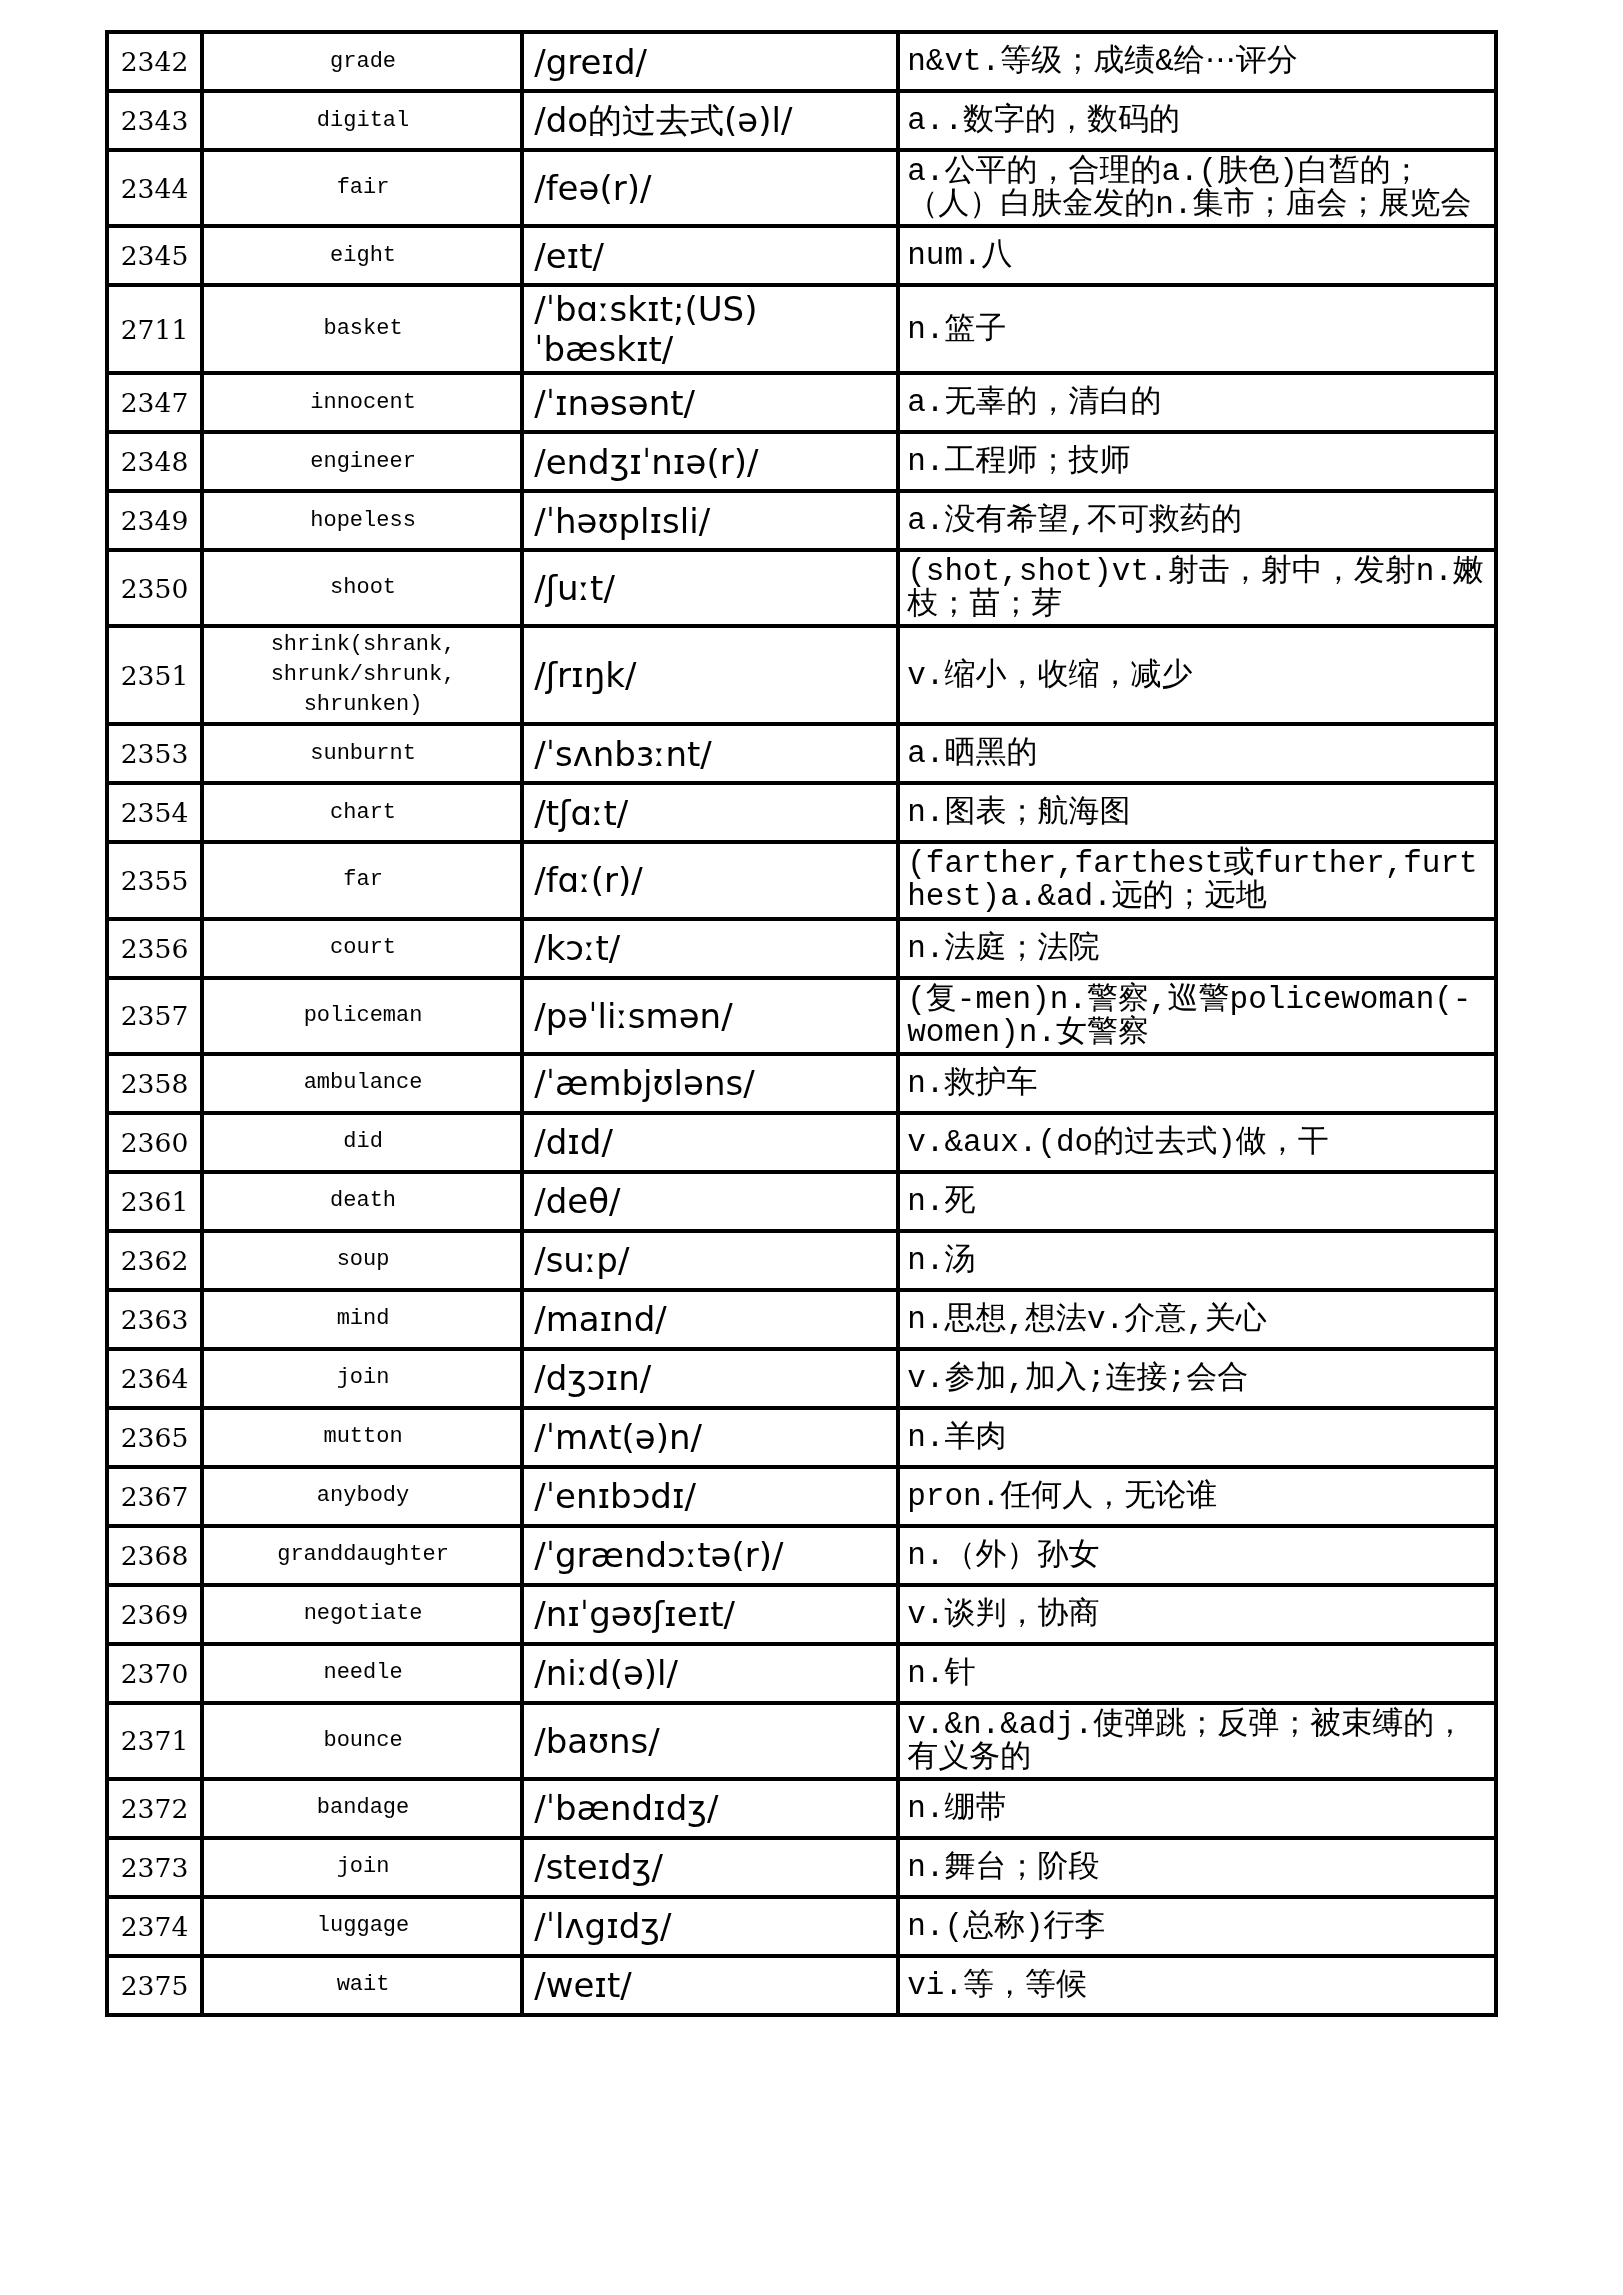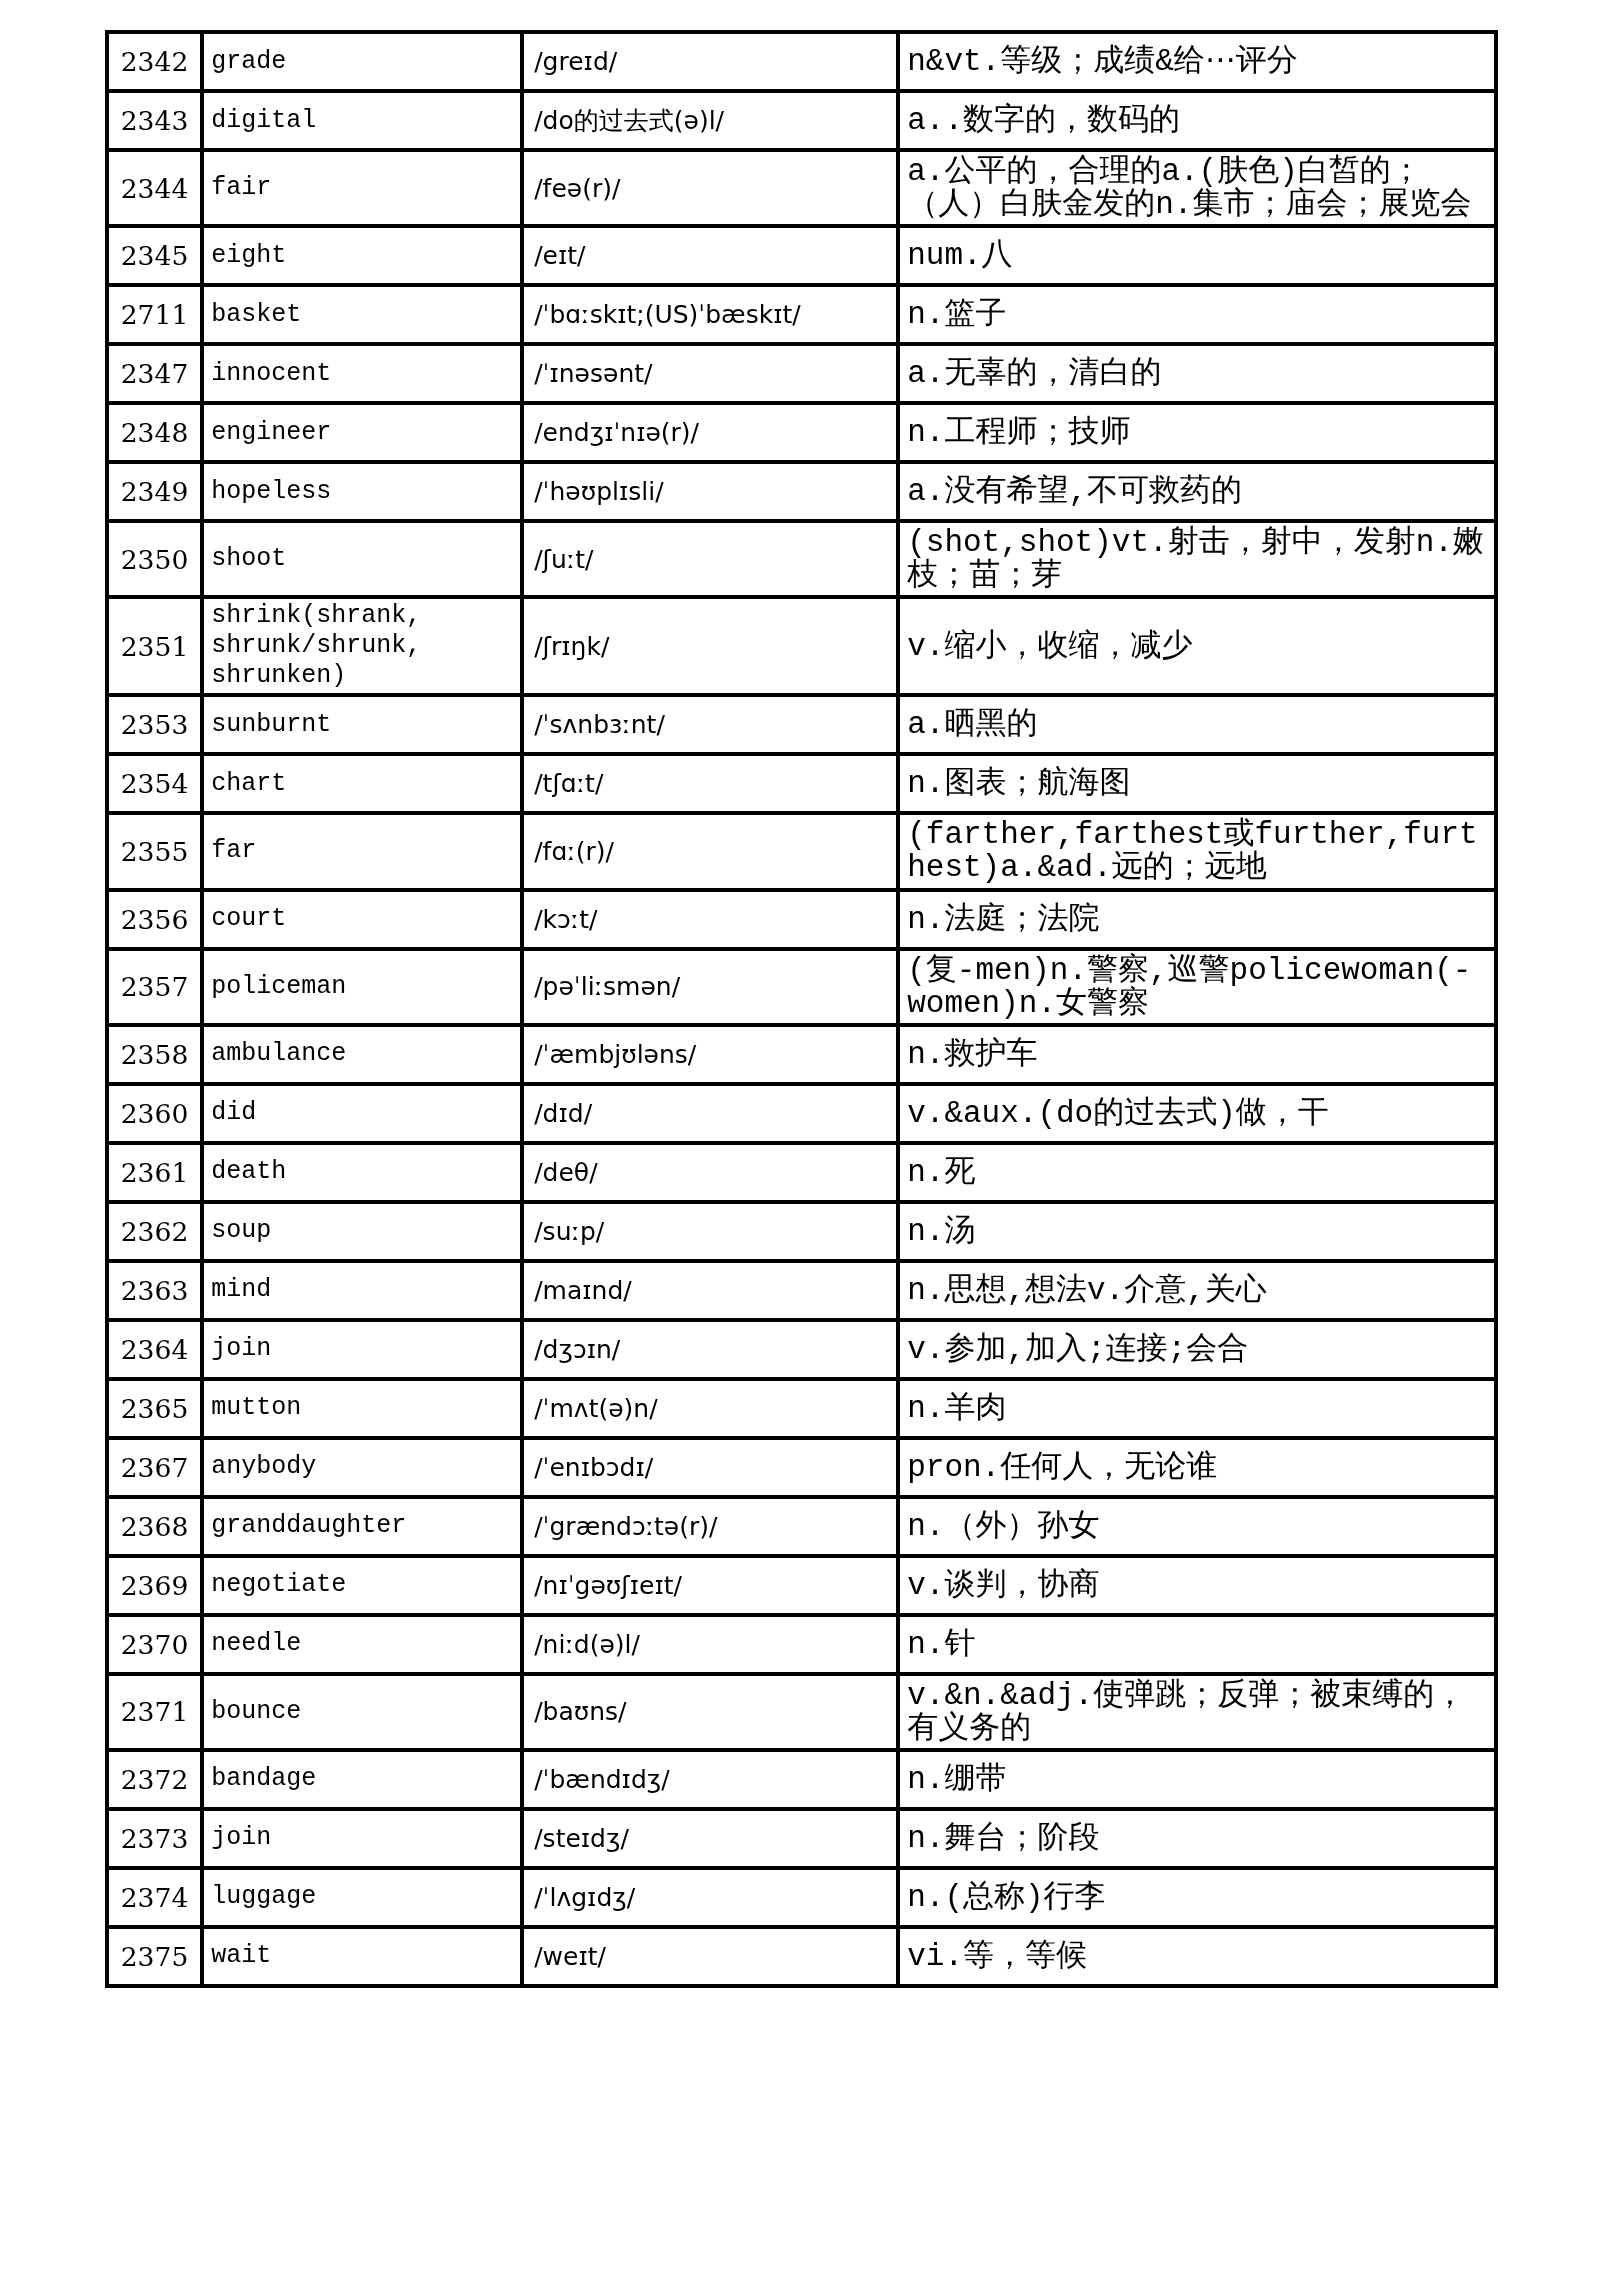--- a/index.html
+++ b/index.html
@@ -12,26 +12,27 @@
   }
   table.vocab,table.vocab td{border:4.6px solid #000;}
   table.vocab tr{height:59px;}
   td{vertical-align:middle;color:#000;overflow:hidden;}
   td.c-num{
     font-family:"DejaVu Serif","Liberation Serif",serif;
     font-size:26.6px;text-align:center;padding:0 2px;
   }
   td.c-word{
     font-family:"Liberation Mono","DejaVu Sans Mono",monospace;
-    font-size:25px;padding:2px 5.1px 2px 7.2px;line-height:30px;
+    font-size:22px;padding:2px 5.1px 2px 7.2px;line-height:30px;
     word-break:break-word;
+    text-align:center;
   }
   td.c-phon{
     font-family:"DejaVu Sans","Liberation Sans",sans-serif;
-    font-size:25px;padding:2px 5.1px 2px 10.2px;letter-spacing:0px;
+    font-size:34px;padding:2px 5.1px 2px 10.2px;letter-spacing:0px;
   }
   td.c-mean{
     font-family:"Liberation Mono","DejaVu Sans",monospace;
     font-size:31px;line-height:33px;padding:3.1px 8.2px 3.1px 7.2px;
     word-break:break-all;
   }
 </style>
 </head>
 <body>
 

